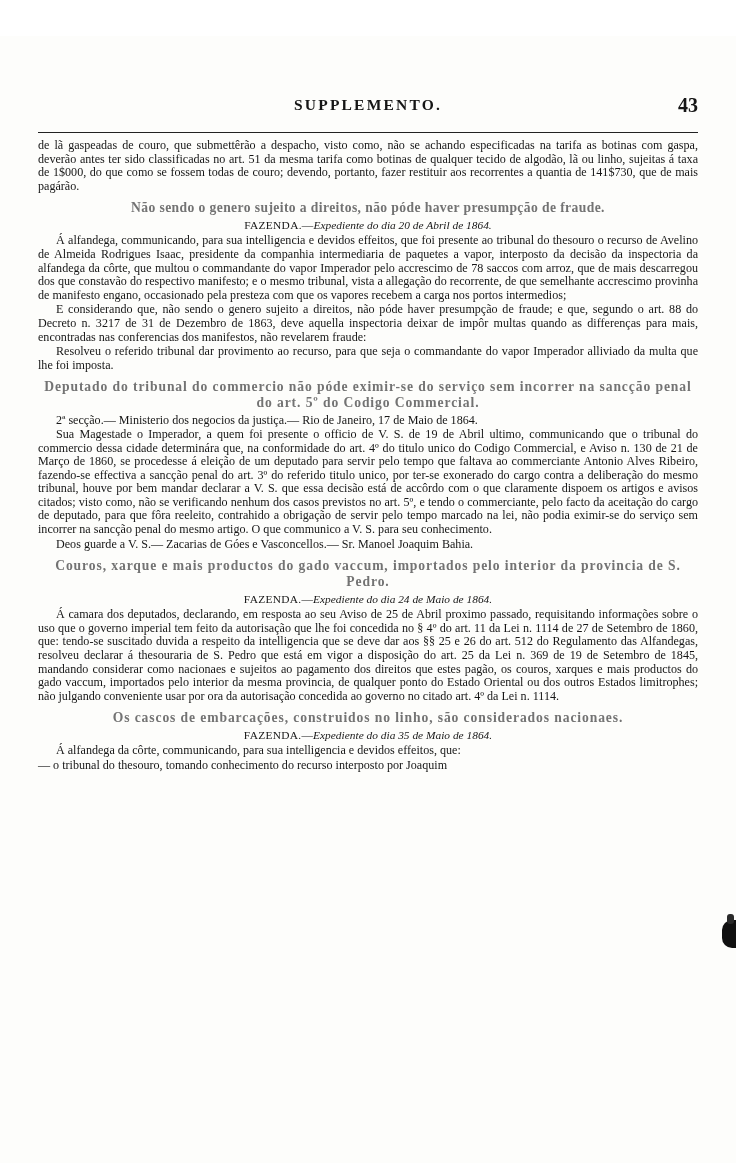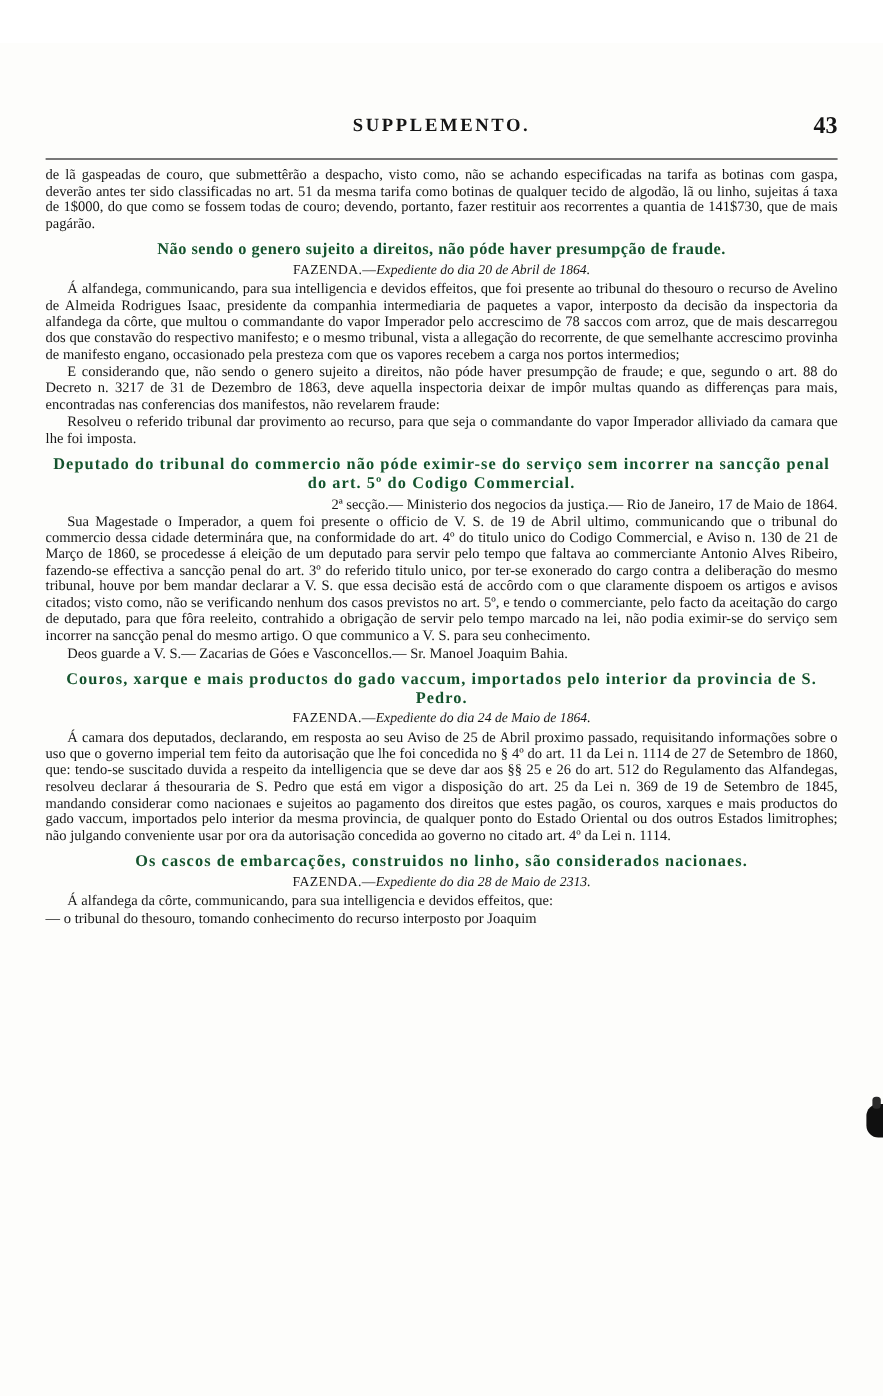--- a/index.html
+++ b/index.html
@@ -75,21 +75,21 @@
     margin-bottom: 1px;
     font-family: Liberation Serif, serif;
   }
   .sec-title {
     font-family: "Liberation Serif", serif;
     font-weight: bold;
     font-size: 13.6px;
     text-align: center;
     letter-spacing: 0.4px;
     line-height: 16px;
-    color: #14532d;
+    color: #737373;
     margin: 7px 0 3px 0;
   }
   .sec-title.wide {
     letter-spacing: 0.9px;
   }
   .dateline {
     text-align: center;
     font-size: 11.4px;
     margin: 2px 0 3px 0;
     font-style: italic;
@@ -148,42 +148,42 @@
       <p class="block">de lã gaspeadas de couro, que submettêrão a despacho, visto como, não se achando especificadas na tarifa as botinas com gaspa, deverão antes ter sido classificadas no art. 51 da mesma tarifa como botinas de qualquer tecido de algodão, lã ou linho, sujeitas á taxa de 1$000, do que como se fossem todas de couro; devendo, portanto, fazer restituir aos recorrentes a quantia de 141$730, que de mais pagárão.</p>
     </div>
 
     <div class="para-group">
       <div class="sec-title">Não sendo o genero sujeito a direitos, não póde haver presumpção de fraude.</div>
       <div class="dateline">
         <span class="smallcaps">FAZENDA.—</span><span>Expediente do dia 20 de Abril de 1864.</span>
       </div>
       <p class="indent block">Á alfandega, communicando, para sua intelligencia e devidos effeitos, que foi presente ao tribunal do thesouro o recurso de Avelino de Almeida Rodrigues Isaac, presidente da companhia intermediaria de paquetes a vapor, interposto da decisão da inspectoria da alfandega da côrte, que multou o commandante do vapor Imperador pelo accrescimo de 78 saccos com arroz, que de mais descarregou dos que constavão do respectivo manifesto; e o mesmo tribunal, vista a allegação do recorrente, de que semelhante accrescimo provinha de manifesto engano, occasionado pela presteza com que os vapores recebem a carga nos portos intermedios;</p>
       <p class="indent block">E considerando que, não sendo o genero sujeito a direitos, não póde haver presumpção de fraude; e que, segundo o art. 88 do Decreto n. 3217 de 31 de Dezembro de 1863, deve aquella inspectoria deixar de impôr multas quando as differenças para mais, encontradas nas conferencias dos manifestos, não revelarem fraude:</p>
-      <p class="indent block">Resolveu o referido tribunal dar provimento ao recurso, para que seja o commandante do vapor Imperador alliviado da camara que lhe foi imposta.</p>
+      <p class="indent block">Resolveu o referido tribunal dar provimento ao recurso, para que seja o commandante do vapor Imperador alliviado da multa que lhe foi imposta.</p>
     </div>
 
     <div class="para-group">
       <div class="sec-title wide">Deputado do tribunal do commercio não póde eximir-se do serviço sem incorrer na sancção penal do art. 5º do Codigo Commercial.</div>
-      <p class="sec-sub" style="text-indent:18px;text-align:right;">2ª secção.— Ministerio dos negocios da justiça.— Rio de Janeiro, 17 de Maio de 1864.</p>
+      <p class="sec-sub" style="text-indent:18px;">2ª secção.— Ministerio dos negocios da justiça.— Rio de Janeiro, 17 de Maio de 1864.</p>
       <p class="indent block">Sua Magestade o Imperador, a quem foi presente o officio de V. S. de 19 de Abril ultimo, communicando que o tribunal do commercio dessa cidade determinára que, na conformidade do art. 4º do titulo unico do Codigo Commercial, e Aviso n. 130 de 21 de Março de 1860, se procedesse á eleição de um deputado para servir pelo tempo que faltava ao commerciante Antonio Alves Ribeiro, fazendo-se effectiva a sancção penal do art. 3º do referido titulo unico, por ter-se exonerado do cargo contra a deliberação do mesmo tribunal, houve por bem mandar declarar a V. S. que essa decisão está de accôrdo com o que claramente dispoem os artigos e avisos citados; visto como, não se verificando nenhum dos casos previstos no art. 5º, e tendo o commerciante, pelo facto da aceitação do cargo de deputado, para que fôra reeleito, contrahido a obrigação de servir pelo tempo marcado na lei, não podia eximir-se do serviço sem incorrer na sancção penal do mesmo artigo. O que communico a V. S. para seu conhecimento.</p>
       <p class="indent block">Deos guarde a V. S.— Zacarias de Góes e Vasconcellos.— Sr. Manoel Joaquim Bahia.</p>
     </div>
 
     <div class="para-group">
       <div class="sec-title wide">Couros, xarque e mais productos do gado vaccum, importados pelo interior da provincia de S. Pedro.</div>
       <div class="dateline">
         <span class="smallcaps">FAZENDA.—</span><span>Expediente do dia 24 de Maio de 1864.</span>
       </div>
       <p class="indent block">Á camara dos deputados, declarando, em resposta ao seu Aviso de 25 de Abril proximo passado, requisitando informações sobre o uso que o governo imperial tem feito da autorisação que lhe foi concedida no § 4º do art. 11 da Lei n. 1114 de 27 de Setembro de 1860, que: tendo-se suscitado duvida a respeito da intelligencia que se deve dar aos §§ 25 e 26 do art. 512 do Regulamento das Alfandegas, resolveu declarar á thesouraria de S. Pedro que está em vigor a disposição do art. 25 da Lei n. 369 de 19 de Setembro de 1845, mandando considerar como nacionaes e sujeitos ao pagamento dos direitos que estes pagão, os couros, xarques e mais productos do gado vaccum, importados pelo interior da mesma provincia, de qualquer ponto do Estado Oriental ou dos outros Estados limitrophes; não julgando conveniente usar por ora da autorisação concedida ao governo no citado art. 4º da Lei n. 1114.</p>
     </div>
 
     <div class="para-group">
       <div class="sec-title wide">Os cascos de embarcações, construidos no linho, são considerados nacionaes.</div>
       <div class="dateline">
-        <span class="smallcaps">FAZENDA.—</span><span>Expediente do dia 28 de Maio de 2313.</span>
+        <span class="smallcaps">FAZENDA.—</span><span>Expediente do dia 35 de Maio de 1864.</span>
       </div>
       <p class="indent block">Á alfandega da côrte, communicando, para sua intelligencia e devidos effeitos, que:</p>
       <p class="block">— o tribunal do thesouro, tomando conhecimento do recurso interposto por Joaquim</p>
     </div>
 
   </div>
 
   <div class="edge-mark noise"></div>
   <div class="edge-mark2 noise"></div>
 </div>

